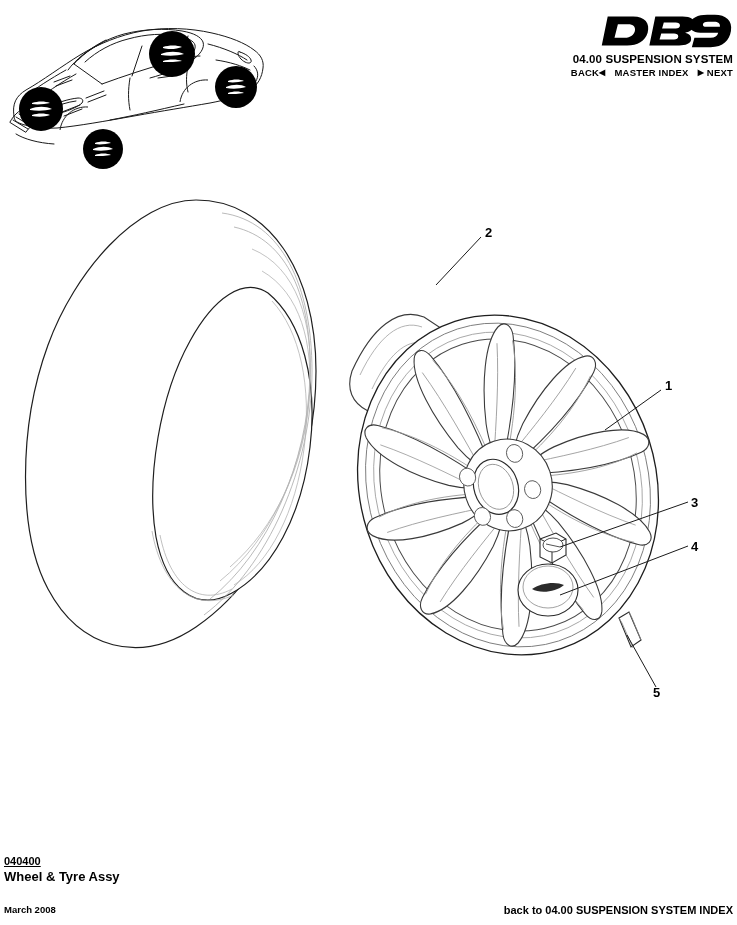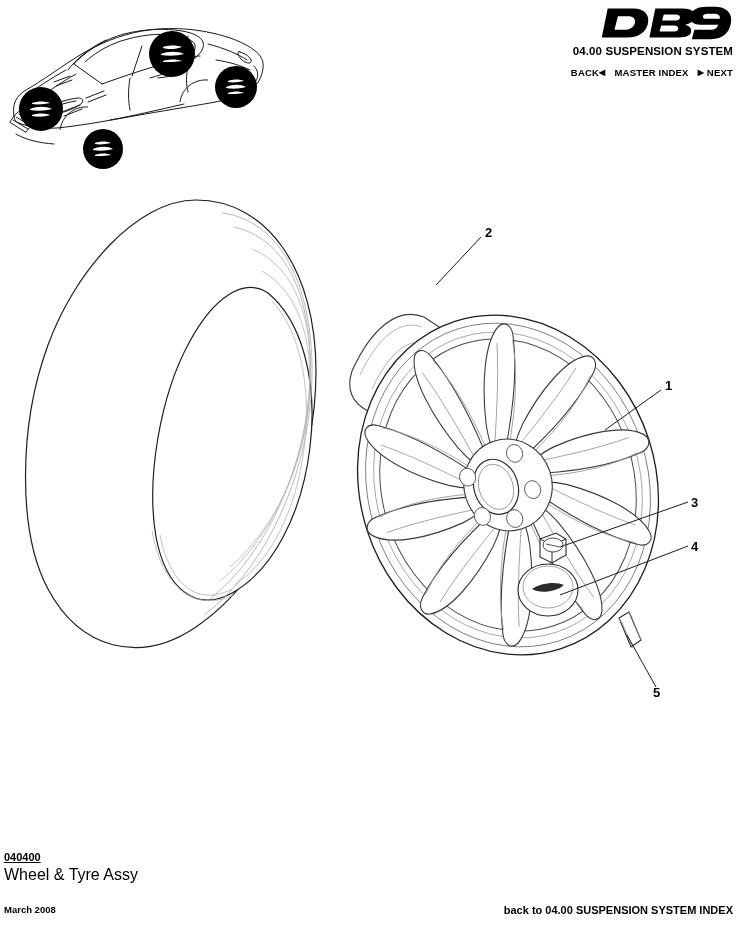--- a/index.html
+++ b/index.html
@@ -13,39 +13,39 @@
     height: 925px;
     position: relative;
     font-family: "Liberation Sans", sans-serif;
     color: #000000;
     overflow: hidden;
   }
 
   
   #header-right {
     position: absolute;
-    top: 4px;
+    top: 12px;
     right: 4px;
     width: 320px;
     text-align: right;
   }
   #db9-logo {
     display: block;
     margin: 2px 0 0 auto;
     height: 34px;
   }
   #system-title {
     font-size: 11.5px;
     font-weight: bold;
     letter-spacing: 0.1px;
     margin-top: 5px;
     white-space: nowrap;
   }
   #nav-bar {
-    margin-top: 10px;
+    margin-top: 2px;
     font-size: 9.5px;
     font-weight: bold;
     white-space: nowrap;
     letter-spacing: 0.2px;
   }
   #nav-bar .nav-link {
     cursor: pointer;
   }
   #nav-bar .nav-arrow {
     font-size: 8px;
@@ -77,22 +77,22 @@
     left: 4px;
     bottom: 8px;
     line-height: 1.32;
   }
   #part-number {
     font-size: 11px;
     font-weight: bold;
     text-decoration: underline;
   }
   #part-title {
-    font-size: 16px;
-    font-weight: normal;
+    font-size: 13px;
+    font-weight: bold;
   }
   #doc-date {
     font-size: 9.5px;
     font-weight: bold;
     margin-top: 19px;
   }
   #footer-right {
     position: absolute;
     right: 4px;
     bottom: 9px;

